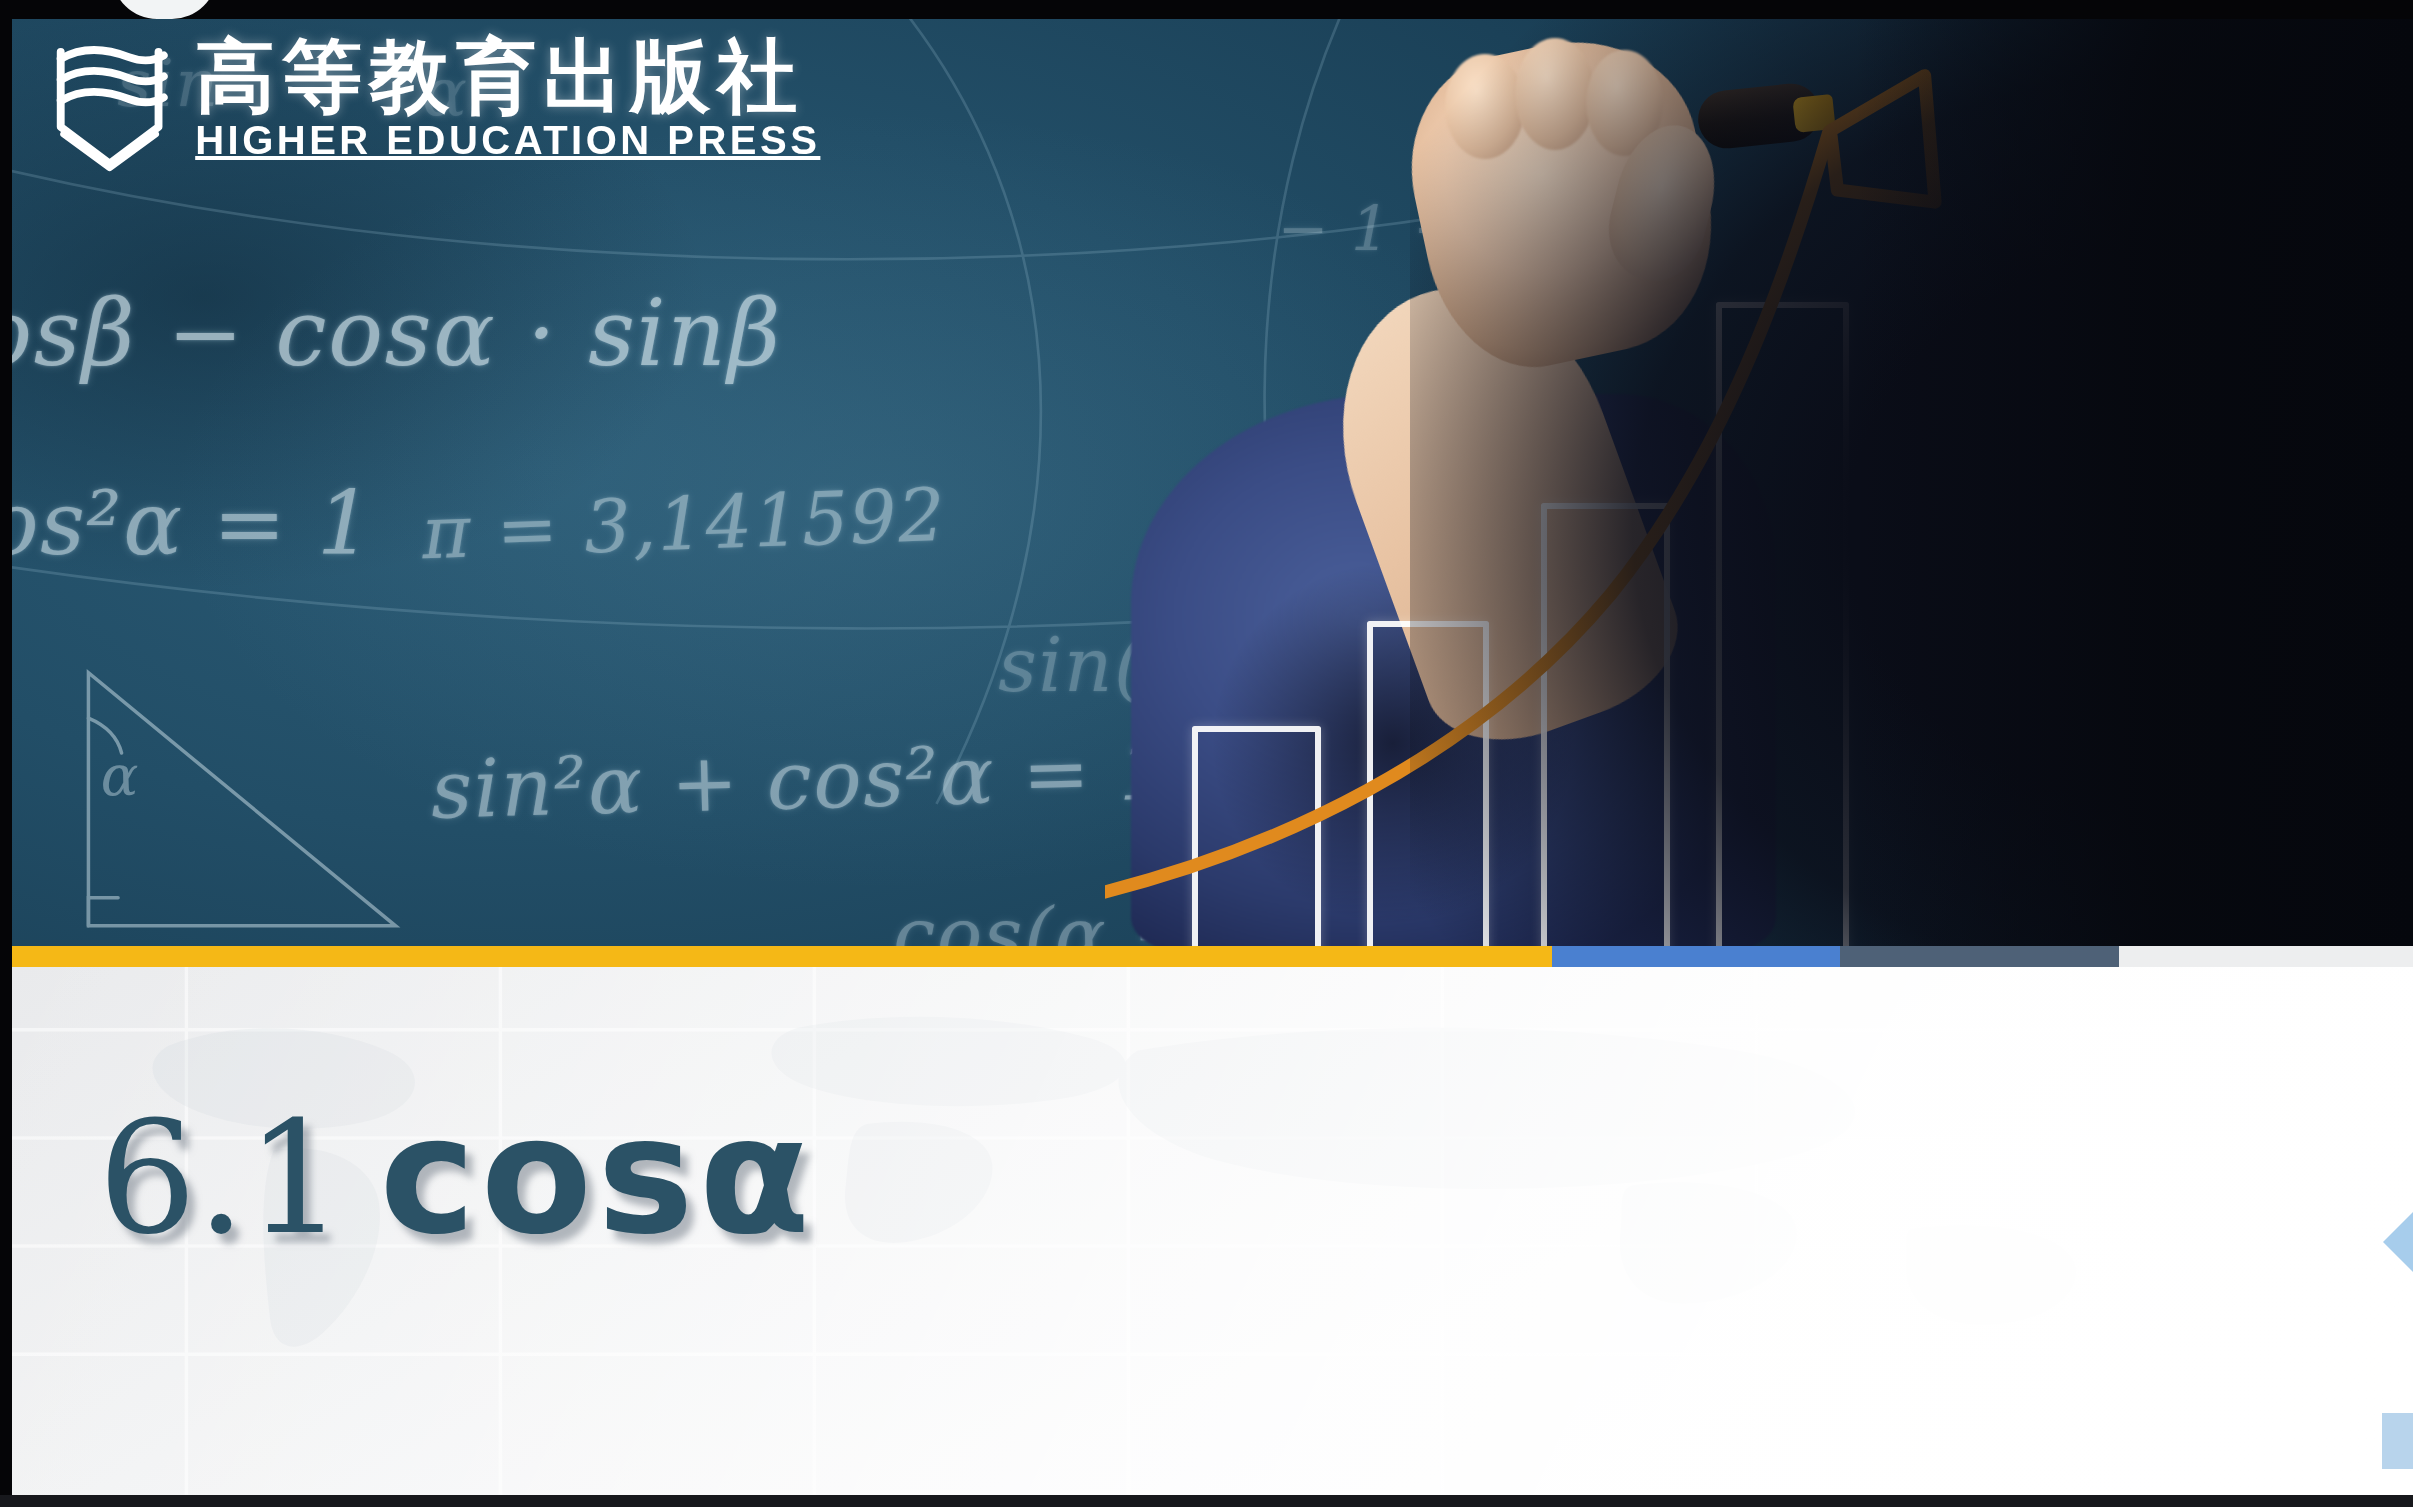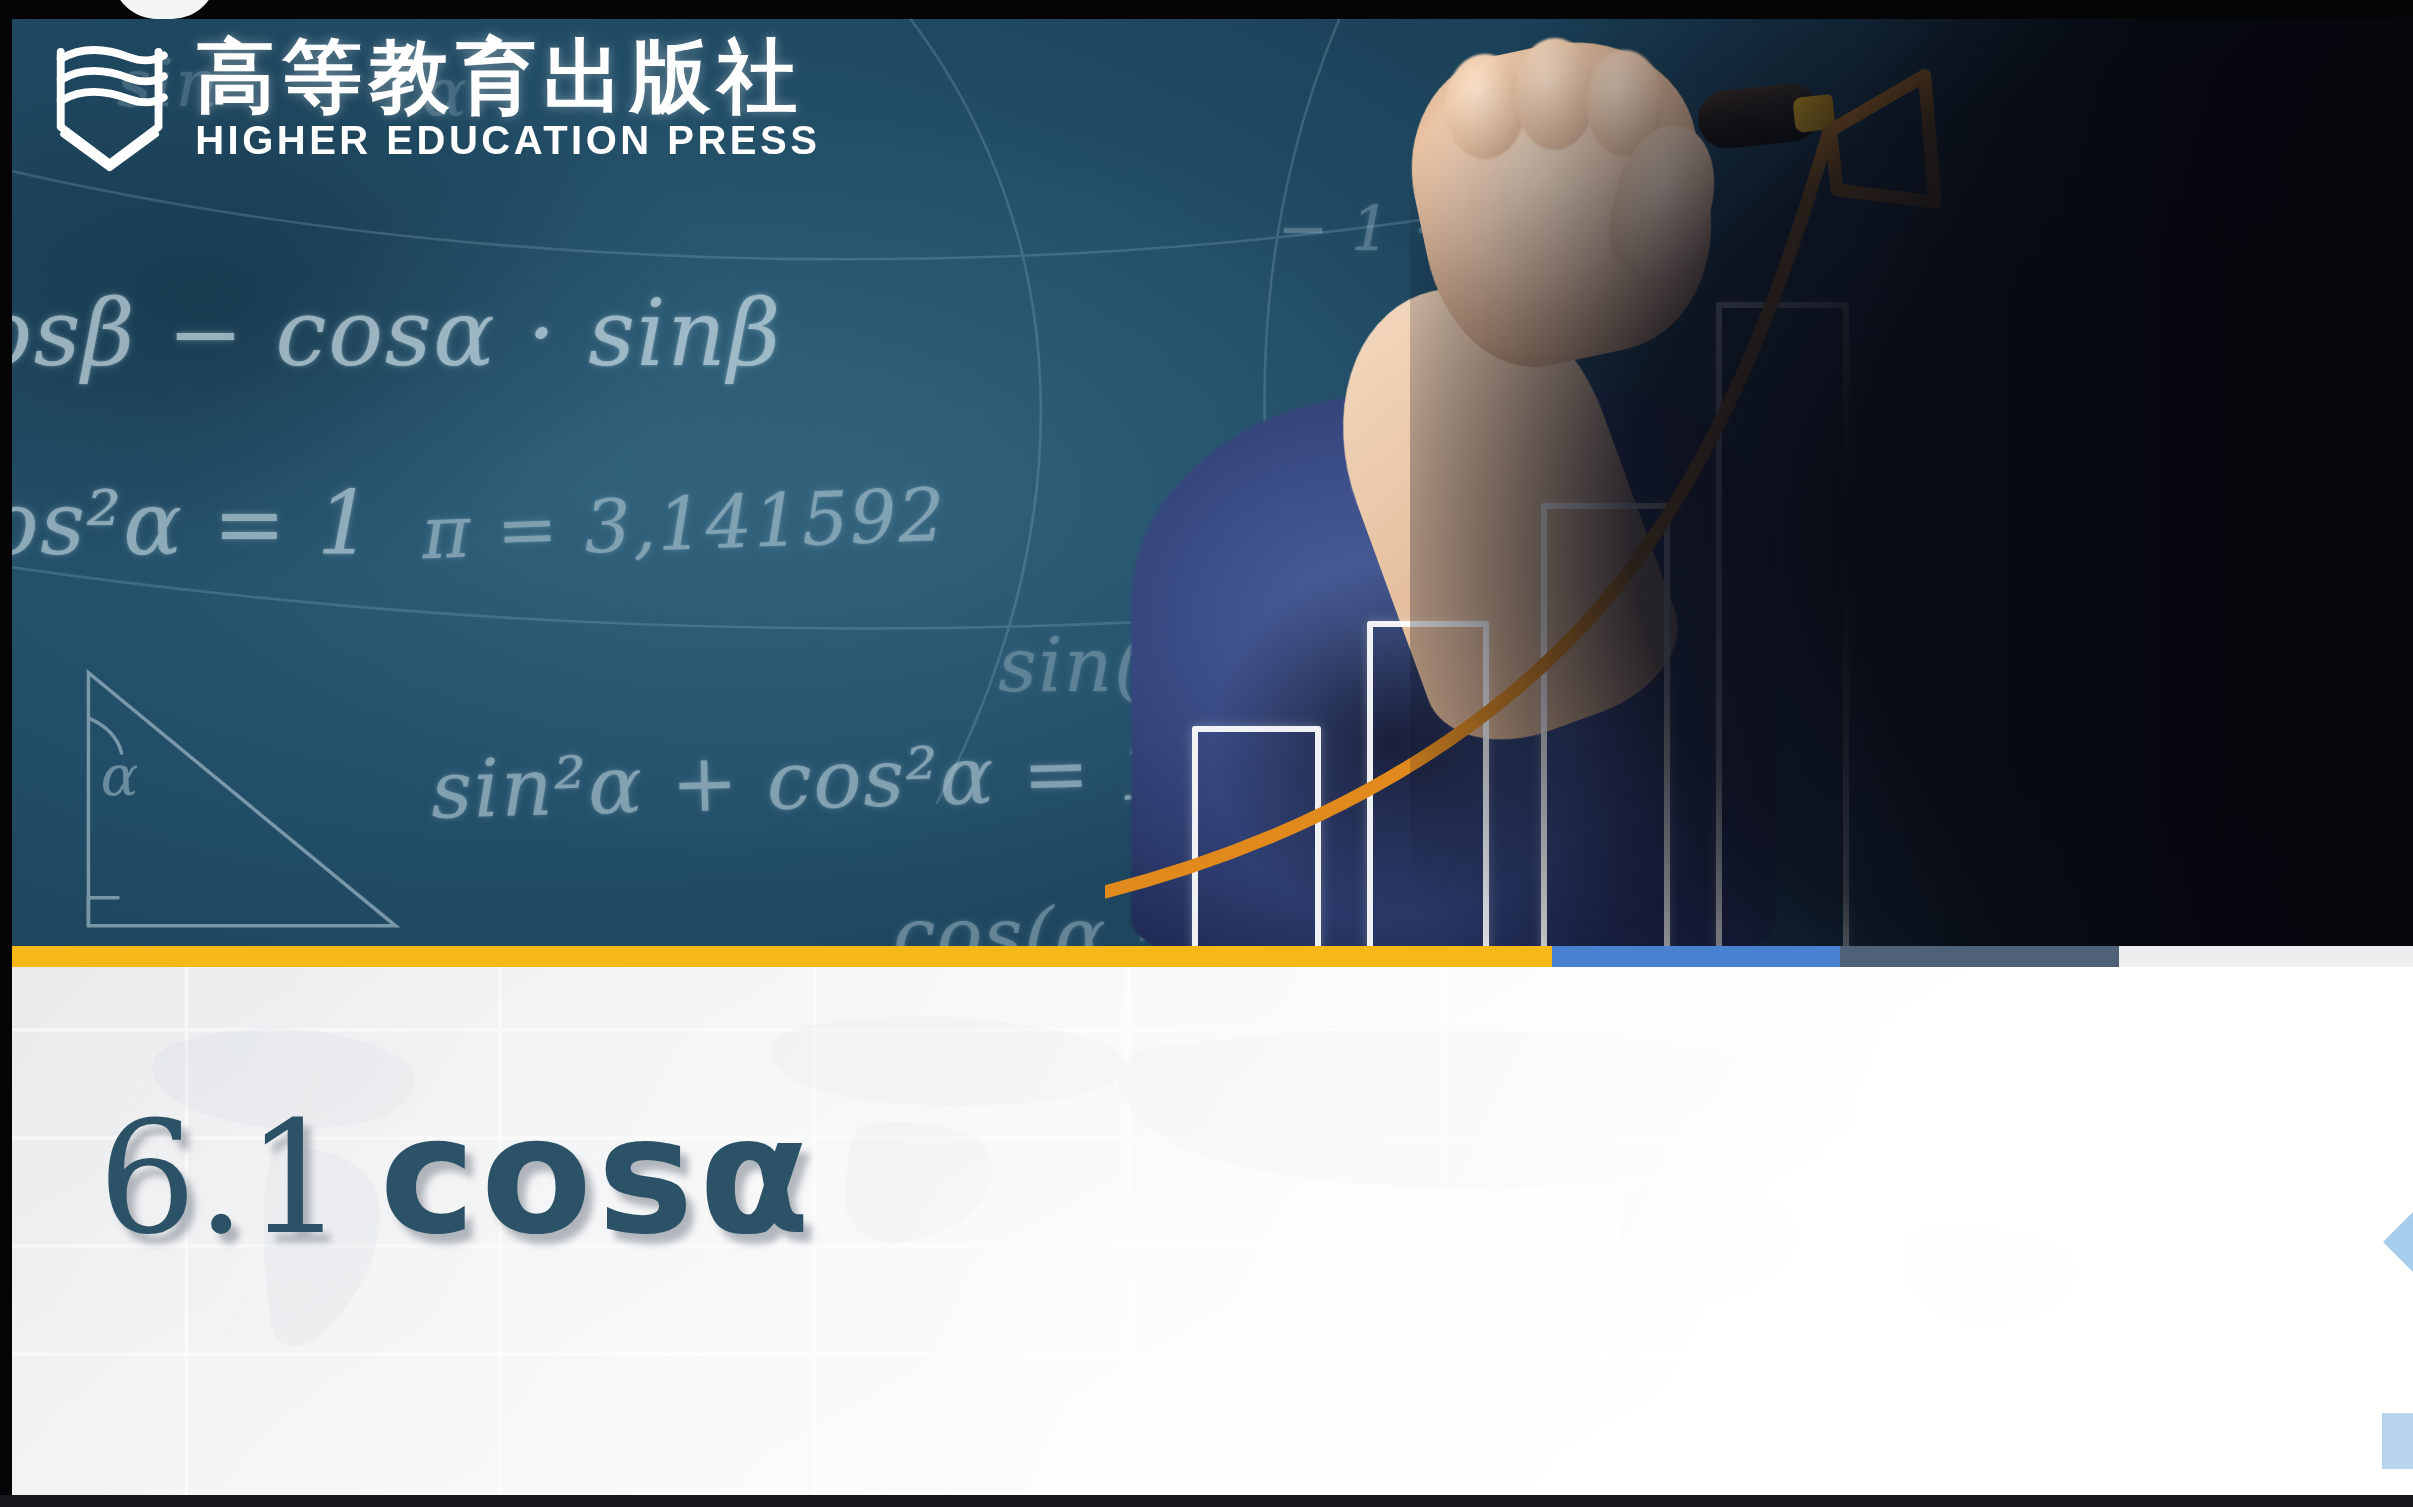--- a/index.html
+++ b/index.html
@@ -305,21 +305,21 @@
           <path d="M 18 50 C 42 36 70 38 96 48 C 112 54 126 52 136 46"></path>
           <path d="M 18 74 C 42 60 70 62 96 72 C 112 78 126 76 136 70"></path>
           <path d="M 18 18 L 18 104 L 74 146 L 130 104 L 130 18"></path>
           <path d="M 22 112 L 74 150 L 126 112"></path>
         </g>
       </svg>
       <div style="display:flex;flex-direction:column;gap:3.5px;">
         <div style="color:#fff;font-family:'DejaVu Serif',serif;font-weight:bold;font-size:80px;
                     letter-spacing:7px;line-height:1;text-shadow:0 0 10.5px rgba(255,255,255,.35);">高等教育出版社</div>
         <div style="color:#fff;font-family:'Liberation Sans',sans-serif;font-weight:bold;font-size:40px;
-                    letter-spacing:3.5px;line-height:1;">HIGHER EDUCATION PRESS</div>
+                    letter-spacing:3.5px;line-height:1;text-decoration:underline;">HIGHER EDUCATION PRESS</div>
       </div>
     </div>
   </div>
 
   <div id="divider">
     <div class="seg seg-gold"></div>
     <div class="seg seg-blue"></div>
     <div class="seg seg-slate"></div>
     <div class="seg seg-light"></div>
   </div>

